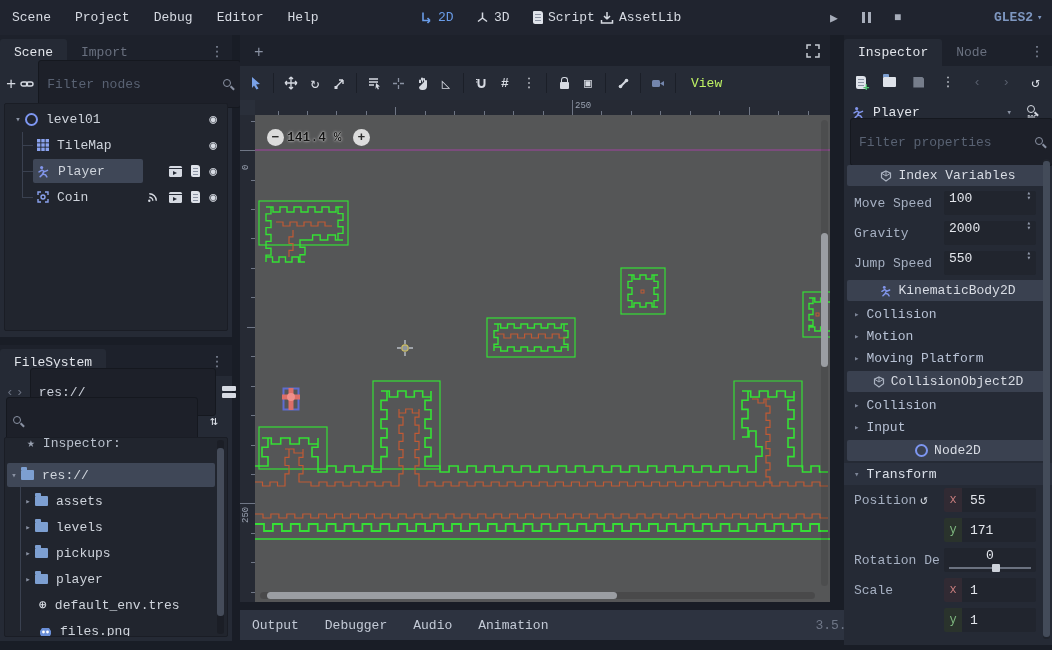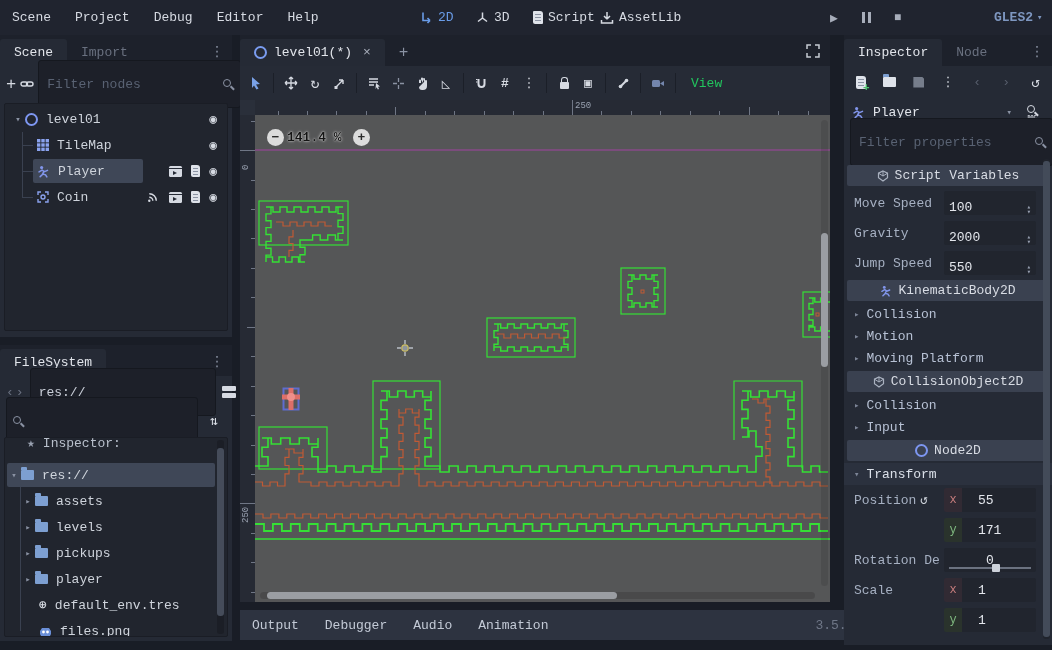--- a/index.html
+++ b/index.html
@@ -79,27 +79,27 @@
   #version{margin-left:auto;color:#6f7787}
   
   #inspector{left:844px;top:35px;width:208px;height:610px}
   .irowbar{position:absolute;left:0;right:0;display:flex;align-items:center}
   .icontent{position:absolute;left:0;right:0;top:123px;bottom:4px;overflow:hidden}
   .icat{height:21px;margin:2px 3px;background:#3a4150;display:flex;align-items:center;justify-content:center;gap:6px;color:#d8dce4;border-radius:2px}
   .isec{height:22px;display:flex;align-items:center;padding-left:10px;gap:7px;color:#b7c1d4}
   .isec .sarr{color:#7d8597;font-size:9px}
   .prow{display:flex;height:30px;align-items:center}
   .plabel{width:90px;padding-left:10px;color:#a6b0c2;white-space:nowrap;overflow:hidden;flex:none}
-  .pfield{width:92px;background:#21252e;border-radius:2px;height:24px;display:flex;align-items:flex-end;justify-content:center;padding:0 5px;box-sizing:border-box;color:#e3e6ec;position:relative}
+  .pfield{width:92px;background:#21252e;border-radius:2px;height:24px;display:flex;align-items:flex-start;justify-content:center;padding:0 5px;box-sizing:border-box;color:#e3e6ec;position:relative}
   .axblock{display:flex;flex-direction:column;width:92px}
   .axrow{display:flex;height:30px;align-items:center}
   .axcell{width:18px;height:24px;display:flex;align-items:center;justify-content:center;font-size:12px;border-radius:2px 0 0 2px}
   .axcell.x{background:#312a33;color:#c77d7d}
   .axcell.y{background:#2a332c;color:#7fb97f}
-  .axval{flex:1;background:#21252e;height:24px;display:flex;align-items:center;padding-left:16px;color:#e3e6ec;border-radius:0 2px 2px 0}
+  .axval{flex:1;background:#21252e;height:24px;display:flex;align-items:center;padding-left:8px;color:#e3e6ec;border-radius:0 2px 2px 0}
   .sl-track{position:absolute;left:5px;right:5px;bottom:3px;height:2px;background:#6b7280}
   .sl-knob{position:absolute;bottom:0;left:52%;width:8px;height:8px;background:#cdd2da;border-radius:1px}
   .iscroll{position:absolute;right:2px;top:124px;bottom:6px;width:7px;background:#20242c;border-radius:3px}
   .iscroll i{position:absolute;left:0;top:2px;bottom:2px;width:7px;background:#434b59;border-radius:3px}
   .fscroll{position:absolute;right:3px;top:2px;bottom:2px;width:7px;background:#1b1e26;border-radius:3px}
   .fscroll i{position:absolute;left:0;top:8px;height:168px;width:7px;background:#454c5a;border-radius:3px}
 </style>
 </head>
 <body>
 
@@ -313,25 +313,20 @@
           </svg>
         <span style="margin-left:8px">files.png</span>
       </div>
       <div class="fscroll">
           <i></i>
         </div>
     </div>
   </div>
 
   <div id="scenetabs">
-    <span class="tab active" style="gap:7px">
-      <span class="ringico" style="border-color:#7a9cf0"></span>
-      <span>level01(*)</span>
-      <span style="color:#aab0bd;font-size:13px;margin-left:4px">×</span>
-    </span>
     <span class="tab" style="color:#8a92a3;font-size:16px">+</span>
     <span style="margin-left:auto;padding:0 10px 4px 0">
       <svg width="14" height="14" viewBox="0 0 14 14">
           <path d="M1 5V1h4M9 1h4v4M13 9v4H9M5 13H1V9" stroke="#c6cbd4" stroke-width="1.5" fill="none"></path>
         </svg>
     </span>
   </div>
 
   <div id="toolbar2d">
     <span class="ibtn" style="margin-left:4px">
@@ -403,21 +398,21 @@
         </svg>
     </span>
     <span class="tsep"></span>
     <span class="ibtn">
       <svg width="14" height="11" viewBox="0 0 14 11">
           <rect x="1" y="2" width="8" height="7" rx="1.5" fill="#7486ad"></rect>
           <path d="M9 5.5L13 3v5z" fill="#7486ad"></path>
         </svg>
     </span>
     <span class="tsep"></span>
-    <span style="padding:0 10px;color:#22c55e">View</span>
+    <span style="padding:0 10px;color:#bef264">View</span>
   </div>
 
   <div id="viewport">
     <div id="rcorner"></div>
     <div id="ruler-top">
         <div class="tick" style="left: 22.5px;"></div>
         <div class="tick" style="left: 51.9px;"></div>
         <div class="tick" style="left: 81.4px;"></div>
         <div class="tick" style="left: 110.8px;"></div>
         <div class="tick mid" style="left: 140.3px;"></div>
@@ -557,21 +552,21 @@
 
     </div>
 
     <div class="icontent">
       <div style="height:5px"></div>
       <div class="icat">
         <svg width="12" height="12" viewBox="0 0 12 12">
             <path d="M6 1l4.5 2.2v4.6L6 11 1.5 7.8V3.2z" stroke="#aab2c0" stroke-width="1.2" fill="none"></path>
             <path d="M6 1v5M1.5 3.2L6 6l4.5-2.8" stroke="#aab2c0" stroke-width="1" fill="none"></path>
           </svg>
-        <span>Script Variables</span>
+        <span>Index Variables</span>
       </div>
       <div class="prow">
         <span class="plabel">Move Speed</span>
         <span class="pfield">
           <span>100</span>
           <span class="spin">
               <span>▴</span>
               <span>▾</span>
             </span>
         </span>

